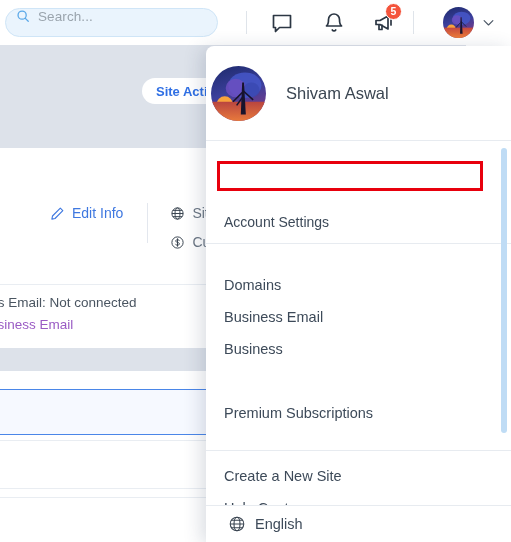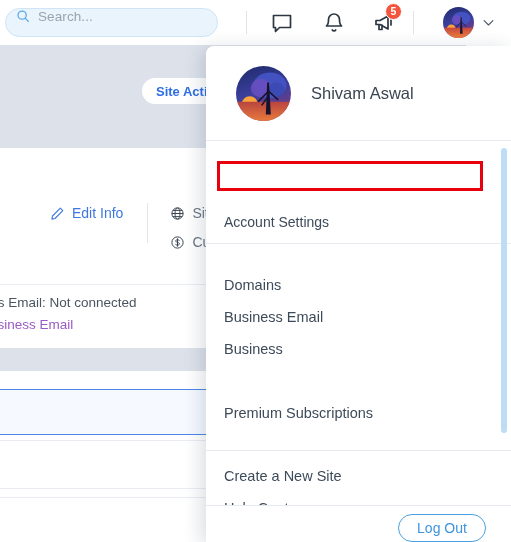--- a/index.html
+++ b/index.html
@@ -238,21 +238,21 @@
     border-bottom: 10px solid #ffffff;
     z-index: 31;
   }
 
   .dd-user {
     position: absolute;
     left: 0; top: 0;
     width: 305px; height: 94px;
     display: flex;
     align-items: center;
-    padding-left: 30px;
+    padding-left: 5px;
   }
   .dd-avatar {
     width: 55px; height: 55px;
     border-radius: 50%;
     overflow: hidden;
     flex: 0 0 auto;
   }
   .dd-username {
     margin-left: 20px;
     font-size: 16.5px;
@@ -506,21 +506,26 @@
     <div class="dd-item it-premium">Premium Subscriptions</div>
 
     <div class="dd-sep sep-3"></div>
 
     <div class="dd-item it-newsite">Create a New Site</div>
     <div class="dd-item it-help">Help Center</div>
 
     <div class="dd-scrollbar"></div>
 
     <div class="dd-footer">
-      <div class="logout-btn">
-        <span>Log Out</span>
+      <div class="lang-wrap">
+        <svg class="globe-ico" viewBox="0 0 24 24" fill="none" stroke="#3b4652" stroke-width="1.5">
+          <circle cx="12" cy="12" r="9"></circle>
+          <ellipse cx="12" cy="12" rx="4" ry="9"></ellipse>
+          <path d="M3 12h18M4.6 7h14.8M4.6 17h14.8"></path>
+        </svg>
+        <span class="lang-label">English</span>
       </div>
     </div>
   </div>
 
   <div class="redbox"></div>
 
 </div>
 
 </body></html>

